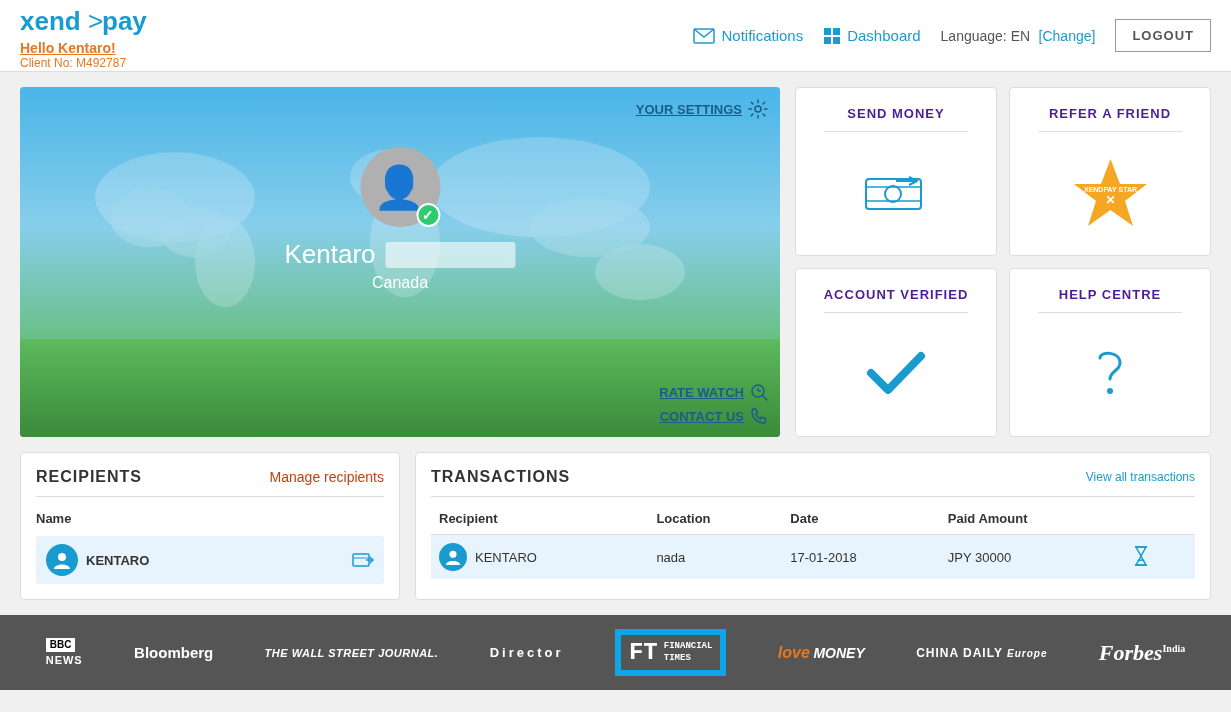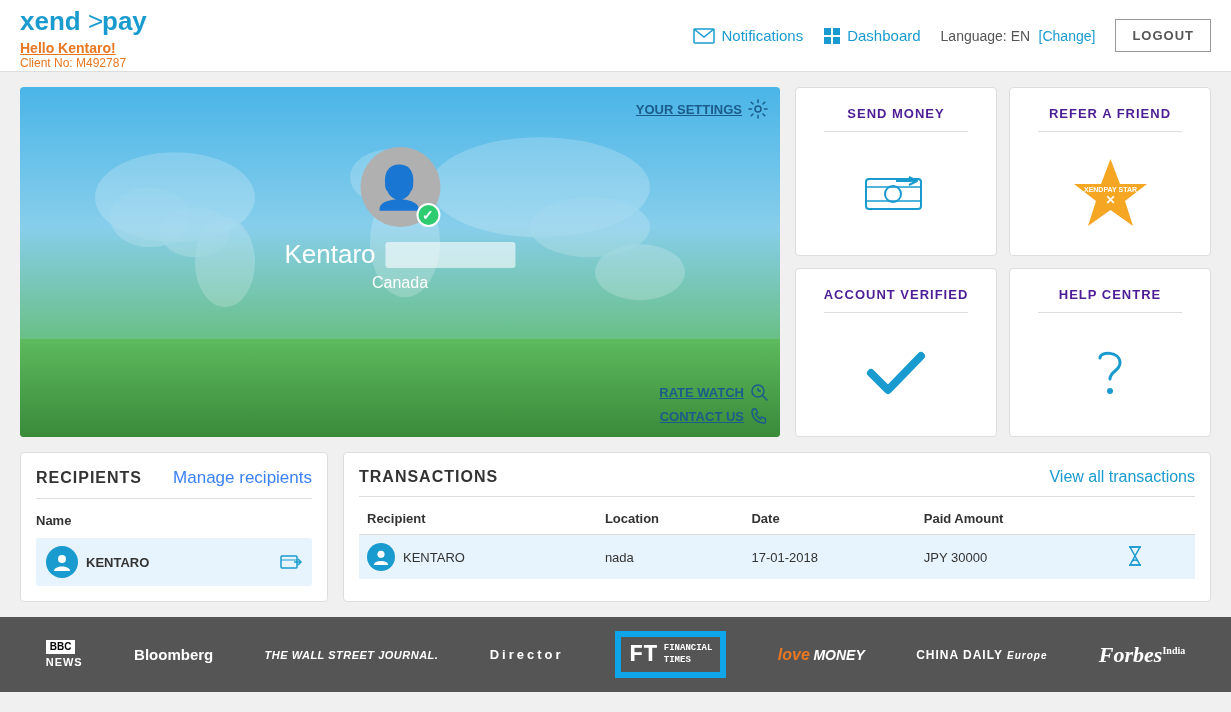--- a/index.html
+++ b/index.html
@@ -181,41 +181,41 @@
     .star-wrapper {
       display: flex; align-items: center; justify-content: center;
       position: relative;
     }
 
     
     .bottom-panels { padding: 0 20px 15px; display: flex; gap: 15px; }
 
     
     .recipients-panel {
-      width: 308px;
+      width: 380px;
       background: #fff;
       border: 1px solid #ddd;
       border-radius: 4px;
       padding: 15px;
     }
     .panel-header {
       display: flex;
       align-items: center;
       justify-content: space-between;
       margin-bottom: 10px;
     }
     .panel-title {
       font-size: 16px;
       font-weight: bold;
       color: #333;
       letter-spacing: 1px;
     }
     .manage-link {
-      color: #3b82f6;
-      font-size: 17px;
+      color: #c2410c;
+      font-size: 14px;
       cursor: pointer;
       text-decoration: none;
     }
     .panel-divider { height: 1px; background: #ddd; margin-bottom: 10px; }
     .col-header { font-size: 13px; font-weight: bold; color: #333; padding: 4px 0; }
     .recipient-row {
       display: flex;
       align-items: center;
       background: #e8f4fd;
       padding: 8px 10px;
@@ -235,21 +235,21 @@
     .recipient-name { font-size: 13px; font-weight: bold; color: #333; }
 
     
     .transactions-panel {
       flex: 1;
       background: #fff;
       border: 1px solid #ddd;
       border-radius: 4px;
       padding: 15px;
     }
-    .view-all-link { color: #1a9bcf; font-size: 16px; cursor: pointer; }
+    .view-all-link { color: #1a9bcf; font-size: 12px; cursor: pointer; }
     .trans-table { width: 100%; border-collapse: collapse; margin-top: 6px; }
     .trans-table th {
       text-align: left;
       font-size: 13px;
       font-weight: bold;
       color: #333;
       padding: 4px 8px 8px;
       border-bottom: 1px solid #ddd;
     }
     .trans-table td {

